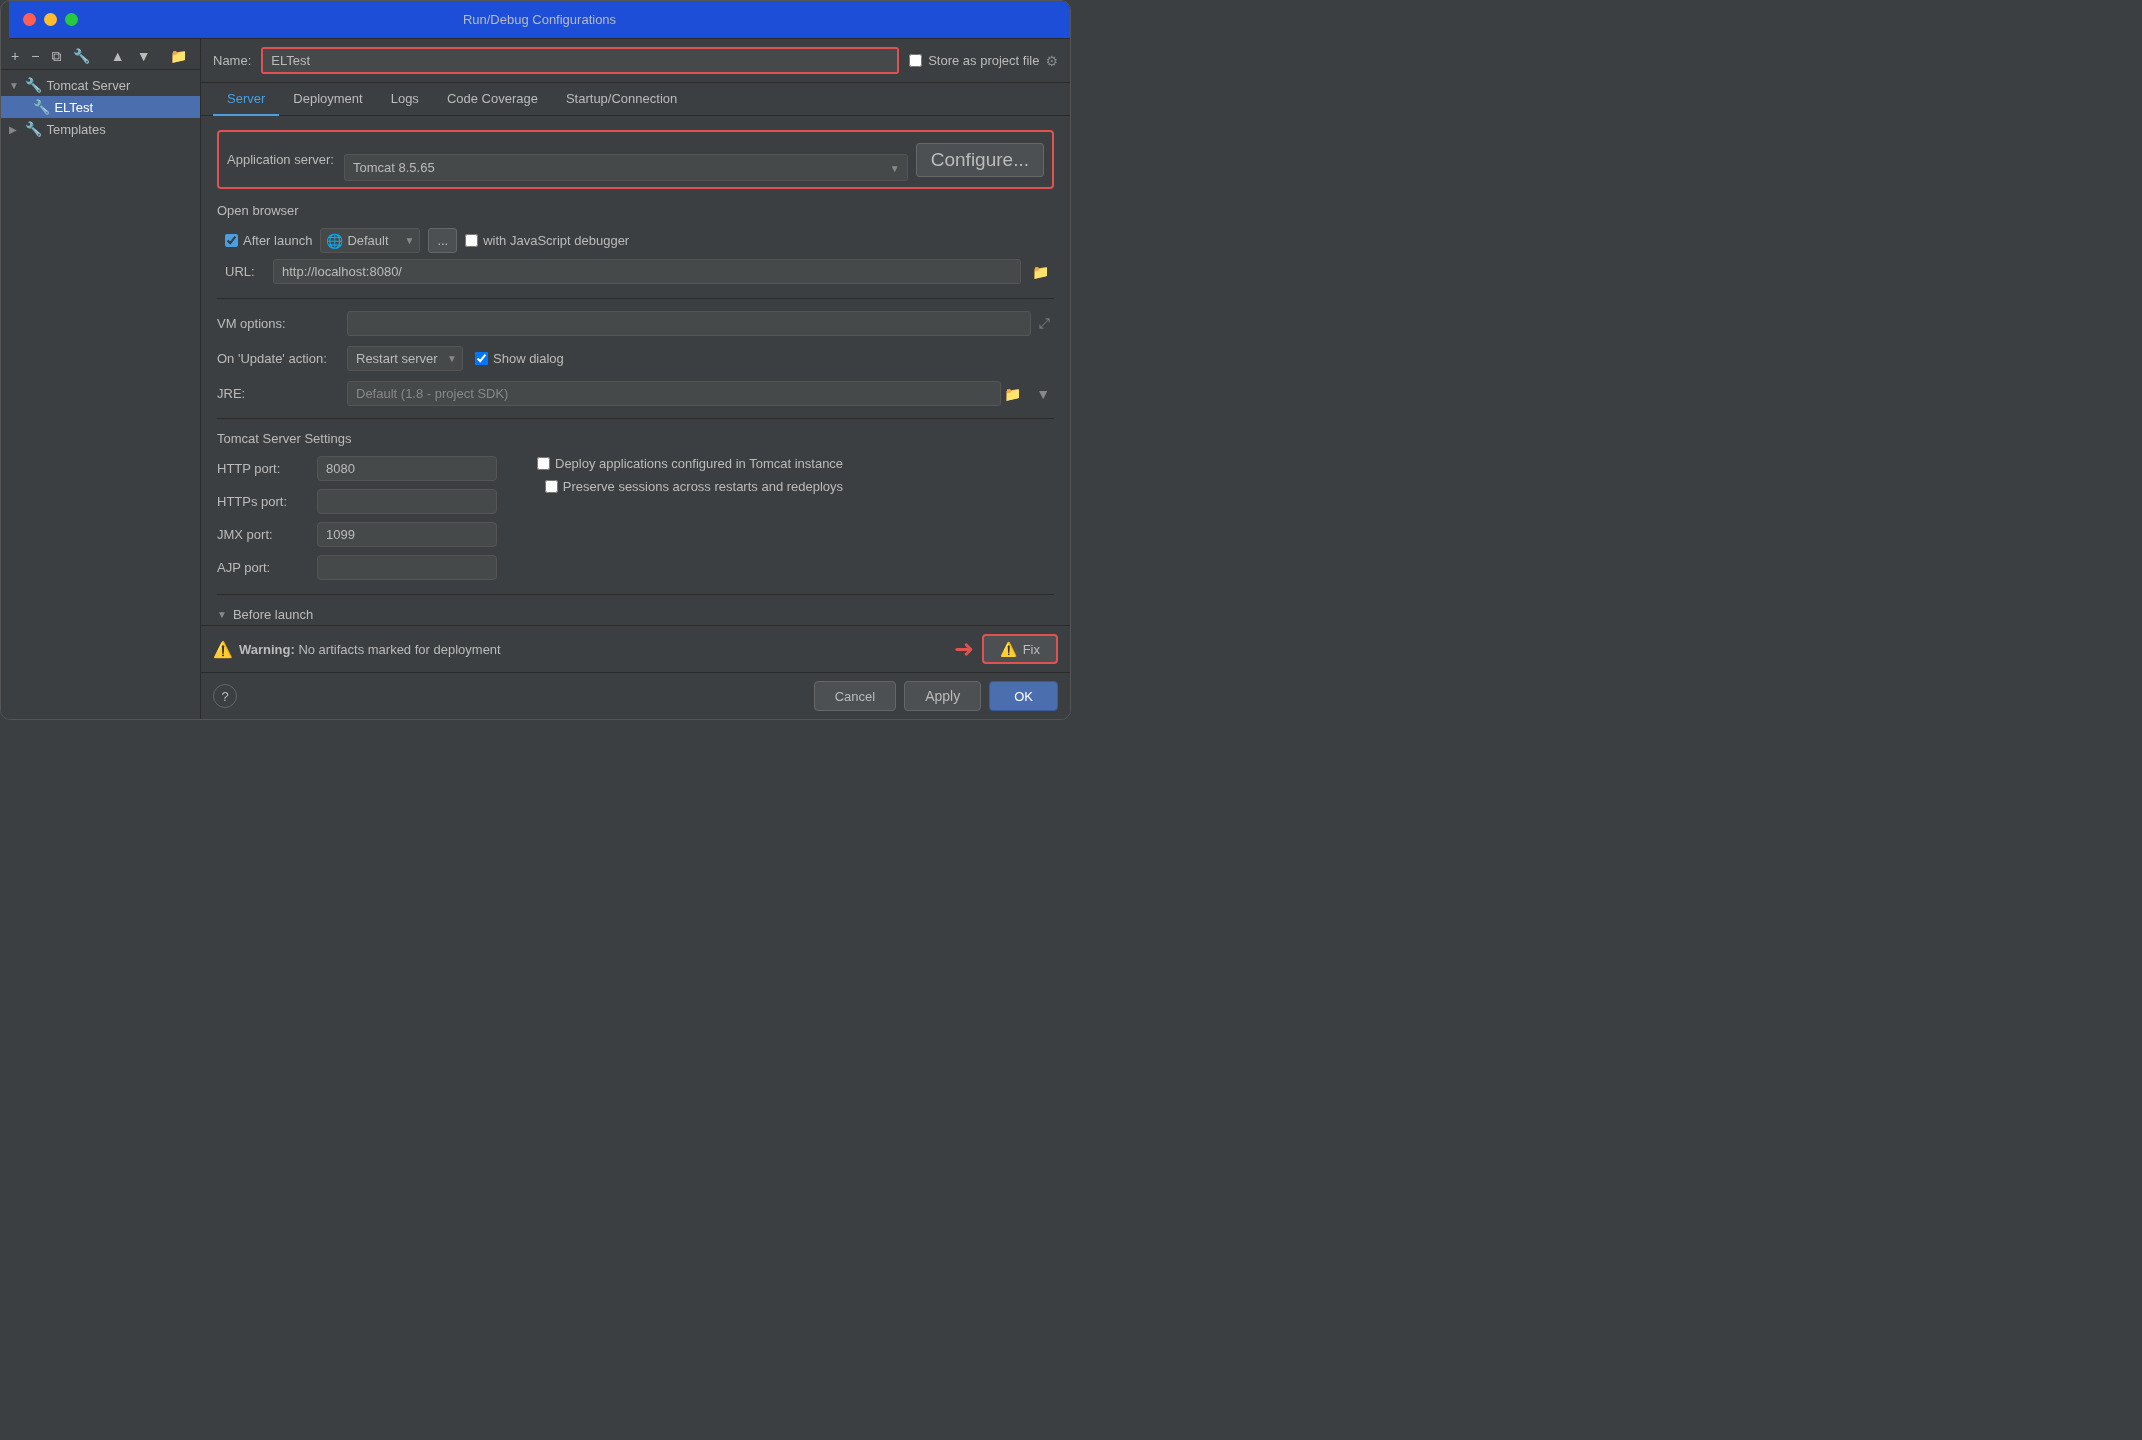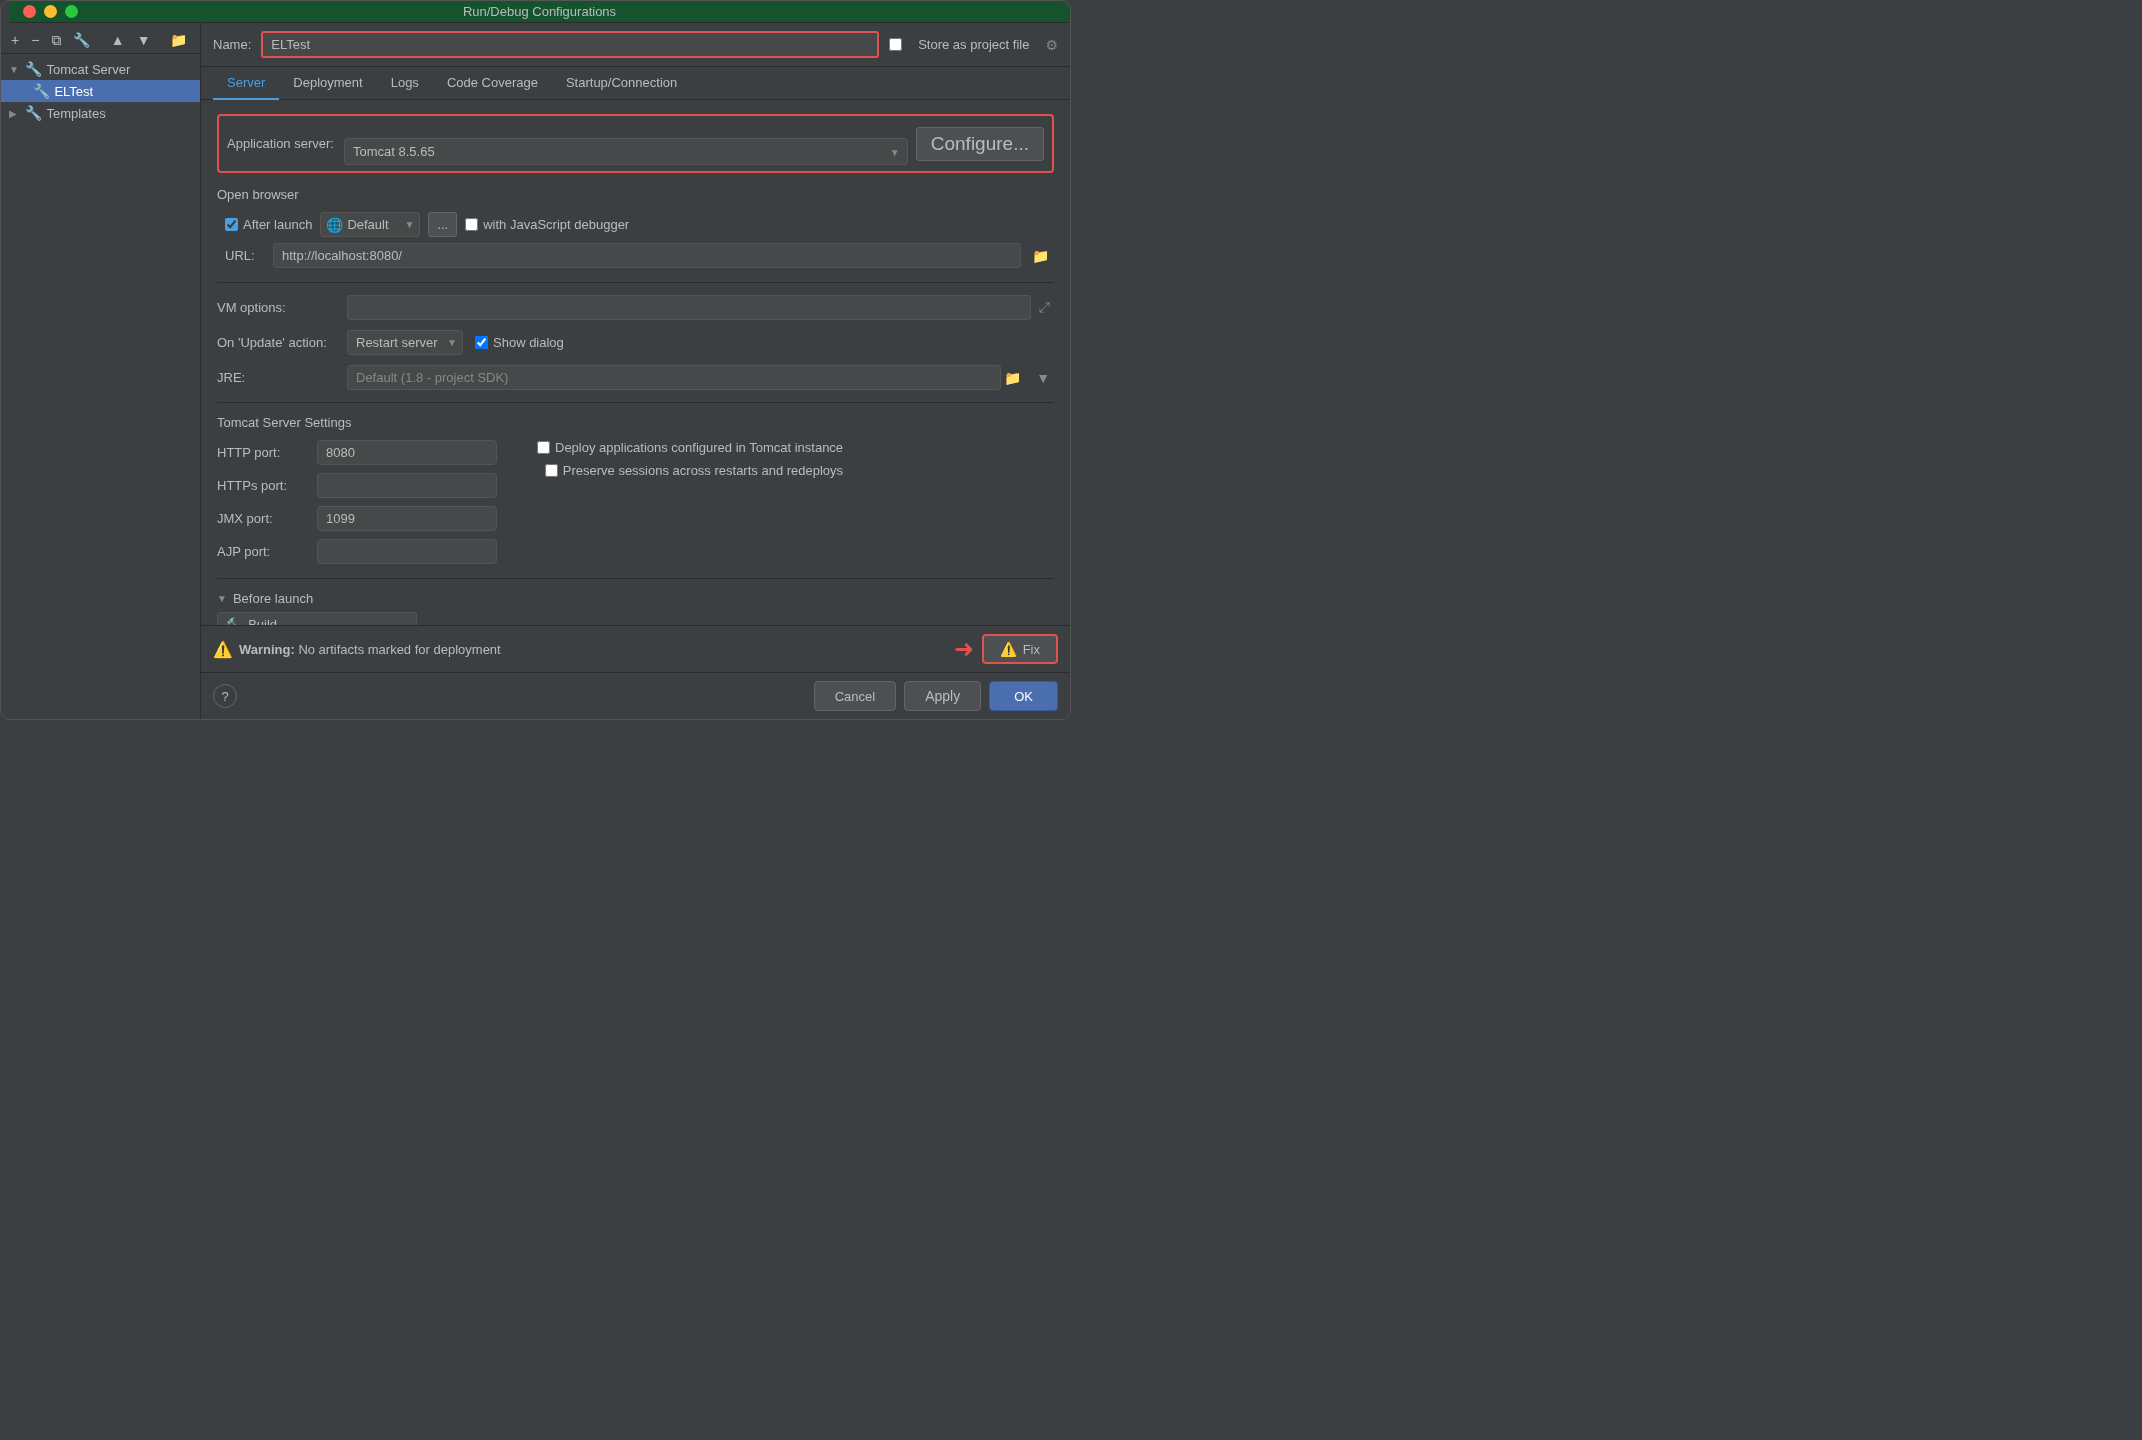--- a/index.html
+++ b/index.html
@@ -16,22 +16,22 @@
       width: 1071px;
       height: 720px;
       background: #3c3f41;
       border-radius: 10px;
       overflow: hidden;
       display: flex;
       flex-direction: column;
       border: 1px solid #555;
     }
     .title-bar {
-      background: #14532d;
-      height: 22px;
+      background: #1d4ed8;
+      height: 38px;
       display: flex;
       align-items: center;
       justify-content: center;
       position: relative;
       border-bottom: 1px solid #2b2b2b;
       flex-shrink: 0;
       margin-left: 8px;
     }
     .traffic-lights {
       position: absolute;
@@ -148,21 +148,21 @@
       outline: none;
       color: #bbbbbb;
       font-size: 13px;
       padding: 4px 8px;
       width: 100%;
       border-radius: 2px;
     }
     .store-project {
       display: flex;
       align-items: center;
-      gap: 16px;
+      gap: 6px;
       margin-left: auto;
       color: #bbbbbb;
       font-size: 13px;
     }
     .store-project input[type=checkbox] {
       accent-color: #4b6eaf;
     }
     .gear-icon { font-size: 14px; color: #888; cursor: pointer; }
     
     .tabs-bar {

